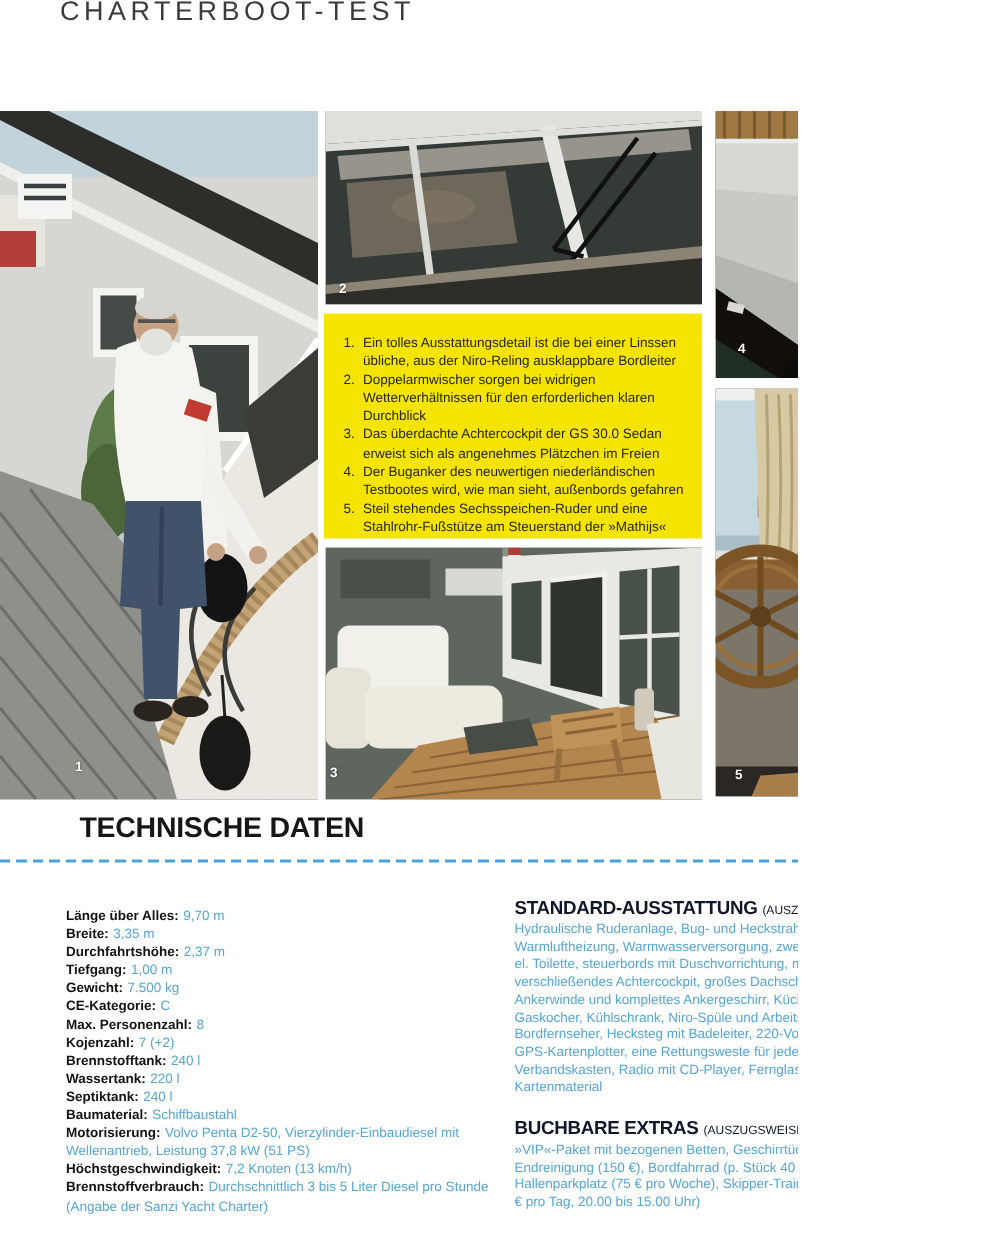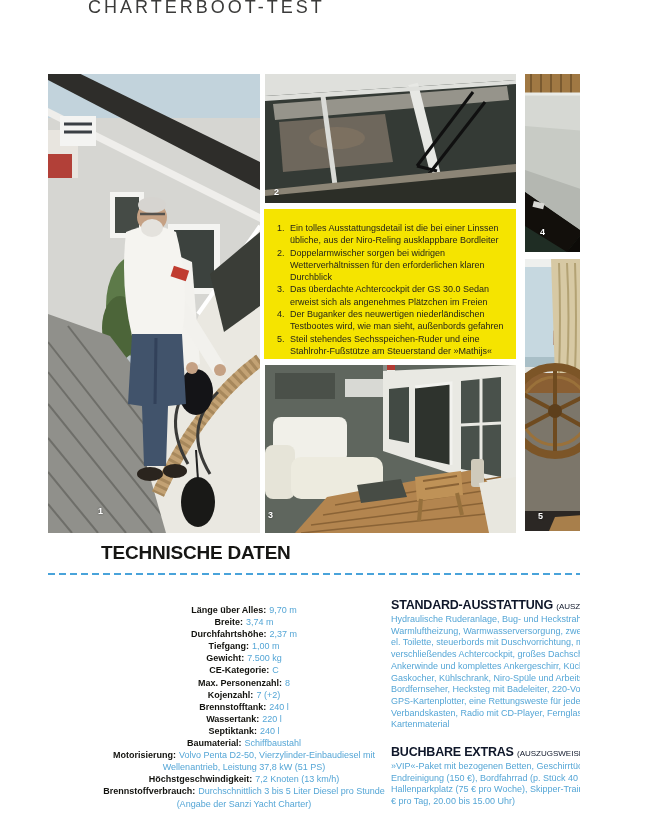--- a/index.html
+++ b/index.html
@@ -1,18 +1,18 @@
 <!DOCTYPE html>
 <html><head>
 <meta charset="utf-8">
 <style>
   html,body{margin:0;padding:0;background:#ffffff;}
   .page{
     position:relative;width:532px;height:840px;background:#fff;overflow:hidden;
-    font-family:"Liberation Sans",sans-serif;color:#1e1e1c;margin-left:48px;
+    font-family:"Liberation Sans",sans-serif;color:#1e1e1c;
   }
   
   .headline{
     position:absolute;left:40px;top:-3px;
     font-size:18px;font-weight:400;letter-spacing:3px;color:#3b3b3a;
   }
   
   .photo{position:absolute;overflow:hidden;background:#9aa0a0;}
   .photo svg{display:block;width:100%;height:100%;}
   #photo1{left:0;top:74px;width:212px;height:459px;}
@@ -36,21 +36,21 @@
   
   .tech-heading{
     position:absolute;left:53px;top:542px;
     font-size:19px;font-weight:700;letter-spacing:-0.2px;color:#161614;
   }
   .divider{
     position:absolute;left:0;top:573px;width:668px;height:2px;
     background:repeating-linear-gradient(90deg,#49a3da 0 7px,transparent 7px 11px);
   }
   .col-left{
-    position:absolute;left:55px;top:600px;width:282px;padding-top:4px;text-align:center;
+    position:absolute;left:44px;top:600px;width:282px;padding-top:4px;
   }
   .spec{font-size:9px;line-height:12.1px;}
   .spec b{color:#13130f;margin-right:3px;}
   .spec span{color:#55a6d6;}
   .col-right{
     position:absolute;left:343px;top:598px;width:318px;
   }
   .col-right h3{
     margin:0 0 2px 0;font-size:12.5px;font-weight:700;letter-spacing:-0.2px;color:#0f172a;
   }
@@ -309,21 +309,21 @@
         <span class="txt">Steil stehendes Sechsspeichen-Ruder und eine Stahlrohr-Fußstütze am Steuerstand der »Mathijs«</span>
       </li>
     </ol>
   </div>
 
   <div class="tech-heading">TECHNISCHE DATEN</div>
   <div class="divider"></div>
 
   <div class="col-left">
     <div class="spec"><b>Länge über Alles:</b><span>9,70 m</span></div>
-    <div class="spec"><b>Breite:</b><span>3,74 m</span></div>
+    <div class="spec"><b>Breite:</b><span>3,35 m</span></div>
     <div class="spec"><b>Durchfahrtshöhe:</b><span>2,37 m</span></div>
     <div class="spec"><b>Tiefgang:</b><span>1,00 m</span></div>
     <div class="spec"><b>Gewicht:</b><span>7.500 kg</span></div>
     <div class="spec"><b>CE-Kategorie:</b><span>C</span></div>
     <div class="spec"><b>Max. Personenzahl:</b><span>8</span></div>
     <div class="spec"><b>Kojenzahl:</b><span>7 (+2)</span></div>
     <div class="spec"><b>Brennstofftank:</b><span>240 l</span></div>
     <div class="spec"><b>Wassertank:</b><span>220 l</span></div>
     <div class="spec"><b>Septiktank:</b><span>240 l</span></div>
     <div class="spec"><b>Baumaterial:</b><span>Schiffbaustahl</span></div>

